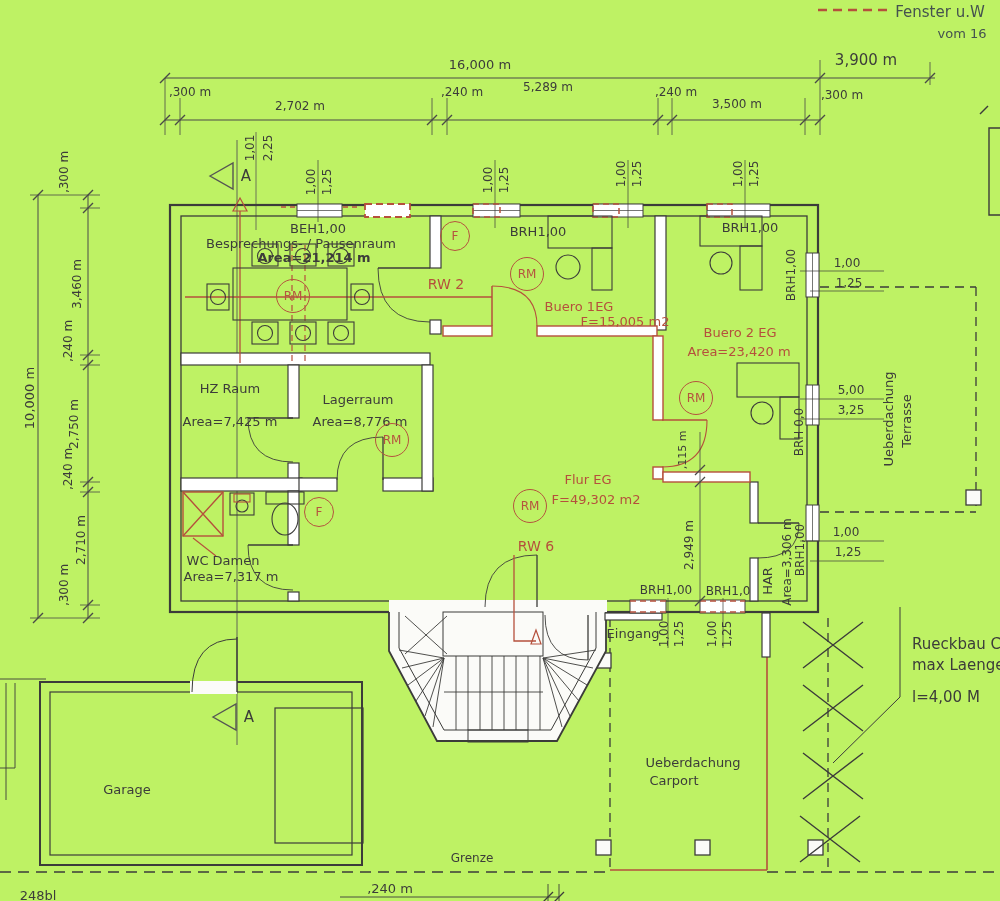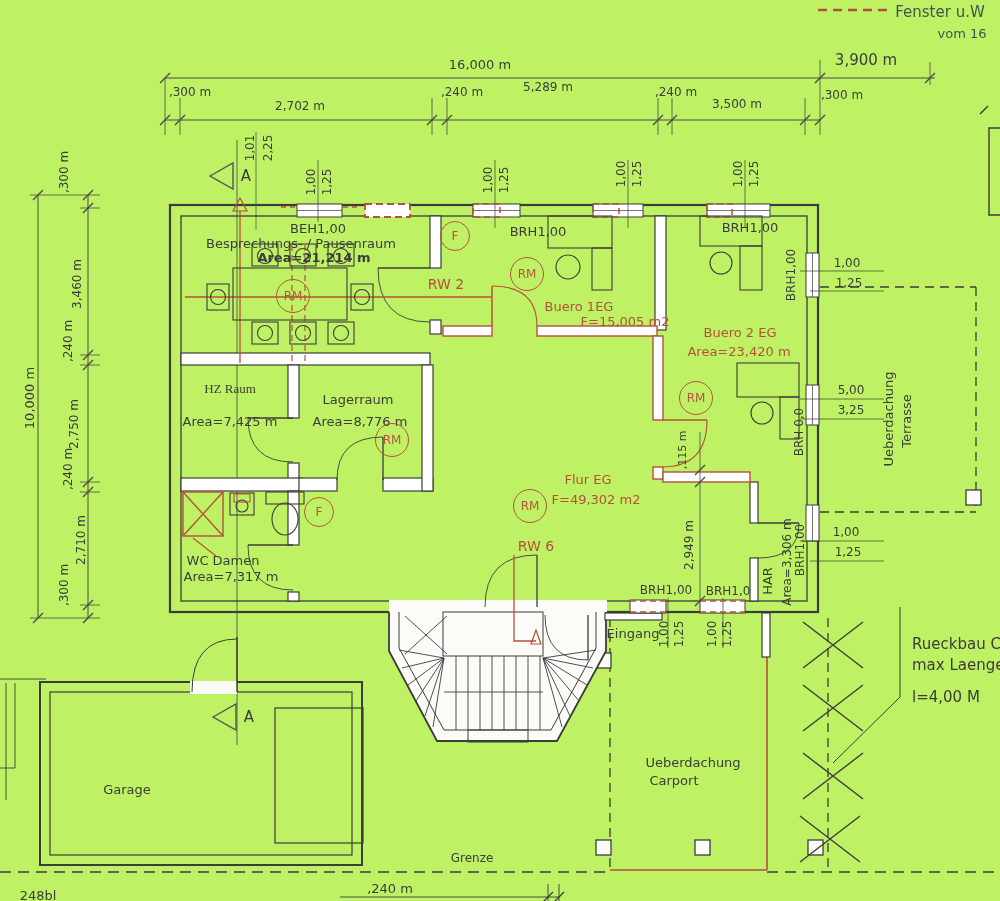--- a/index.html
+++ b/index.html
@@ -321,21 +321,21 @@
 <div class="lbl" style="left:538px;top:231px;">BRH1,00</div>
 <div class="lbl red s14" style="left:446px;top:284px;">RW 2</div>
 <div class="lbl red" style="left:579px;top:306px;">Buero 1EG</div>
 <div class="lbl red" style="left:577px;top:321px;margin-left:48px;">F=15,005 m2</div>
 
 <div class="lbl" style="left:750px;top:227px;">BRH1,00</div>
 <div class="lbl red" style="left:740px;top:332px;">Buero 2 EG</div>
 <div class="lbl red" style="left:739px;top:351px;">Area=23,420 m</div>
 <div class="lbl rot s12" style="left:791px;top:275px;">BRH1,00</div>
 
-<div class="lbl" style="left:230px;top:388px;font-family:Liberation Serif, serif;">HZ Raum</div>
+<div class="lbl" style="left:230px;top:388px;">HZ Raum</div>
 <div class="lbl" style="left:230px;top:421px;">Area=7,425 m</div>
 <div class="lbl" style="left:358px;top:399px;">Lagerraum</div>
 <div class="lbl" style="left:360px;top:421px;">Area=8,776 m</div>
 
 <div class="lbl red" style="left:588px;top:479px;">Flur EG</div>
 <div class="lbl red" style="left:596px;top:499px;">F=49,302 m2</div>
 <div class="lbl red s14" style="left:536px;top:546px;">RW 6</div>
 
 <div class="lbl" style="left:223px;top:560px;">WC Damen</div>
 <div class="lbl" style="left:231px;top:576px;">Area=7,317 m</div>

